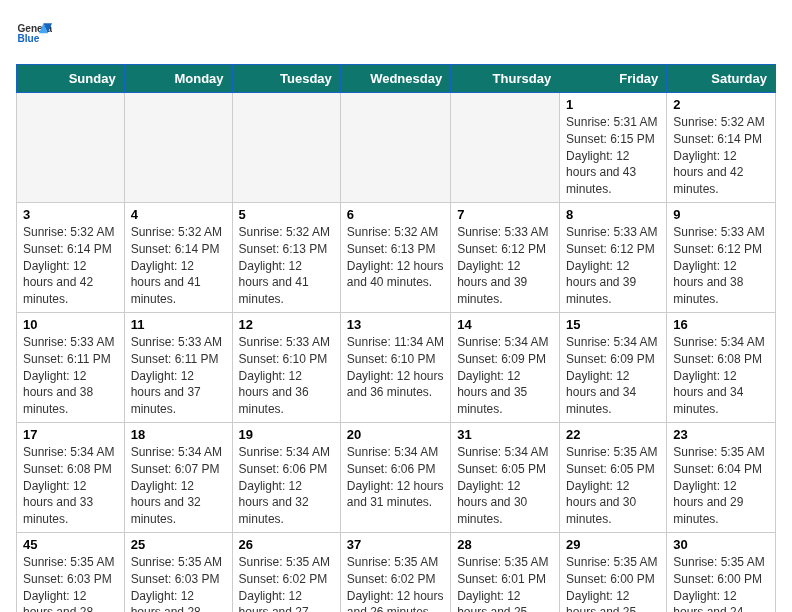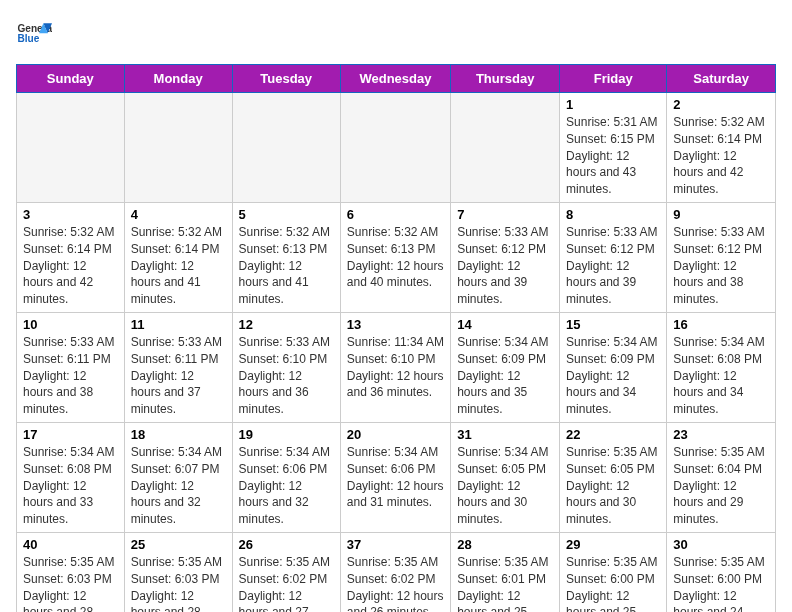--- a/index.html
+++ b/index.html
@@ -36,23 +36,23 @@
     .cal-subtitle {
       font-size: 15px;
       color: #444;
     }
     table {
       width: 100%;
       border-collapse: collapse;
       font-size: 11px;
     }
     thead tr th {
-      background: #a21caf;
+      background: #0f766e;
       color: #fff;
-      text-align: center;
+      text-align: right;
       padding: 6px 8px;
       font-size: 13px;
       font-weight: bold;
       border: 1px solid #1565c0;
     }
     tbody tr td {
       border: 1px solid #ccc;
       vertical-align: top;
       padding: 4px 6px;
       width: 113px;
@@ -251,21 +251,21 @@
         </td>
         <td>
           <span class="day-num">23</span>
           <div class="day-info">Sunrise: 5:35 AM
 Sunset: 6:04 PM
 Daylight: 12 hours and 29 minutes.</div>
         </td>
       </tr>
       <tr>
         <td>
-          <span class="day-num">40</span>
+          <span class="day-num">45</span>
           <div class="day-info">Sunrise: 5:35 AM
 Sunset: 6:03 PM
 Daylight: 12 hours and 28 minutes.</div>
         </td>
         <td>
           <span class="day-num">25</span>
           <div class="day-info">Sunrise: 5:35 AM
 Sunset: 6:03 PM
 Daylight: 12 hours and 28 minutes.</div>
         </td>

